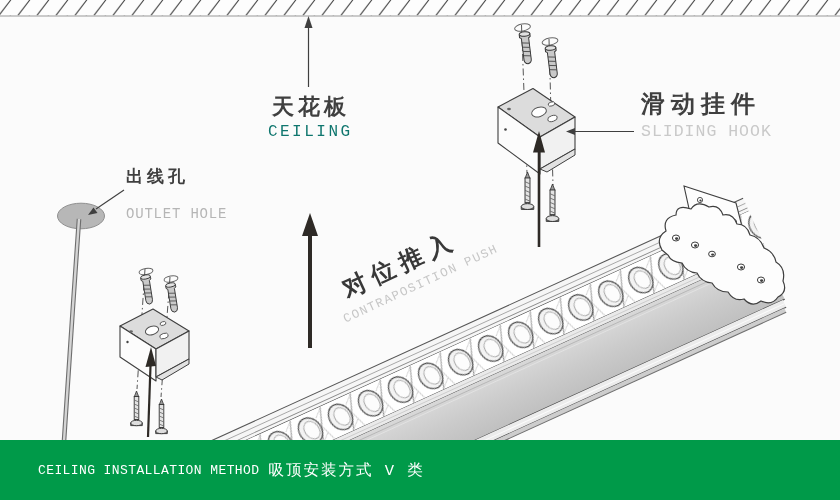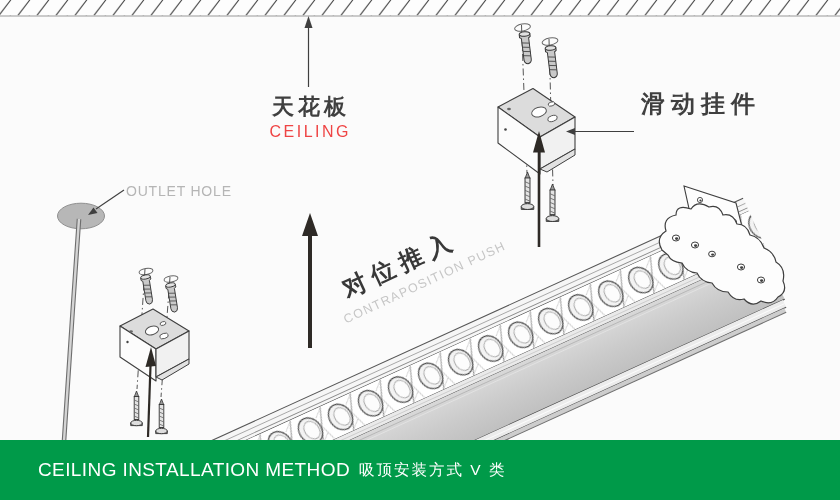--- a/index.html
+++ b/index.html
@@ -1,36 +1,36 @@
 <!DOCTYPE html>
 <html><head>
 <meta charset="utf-8">
 <style>
   html,body{margin:0;padding:0;background:#e8e8e8;}
   .stage{position:relative;width:840px;height:500px;background:#fbfbfb;overflow:hidden;
-         font-family:Liberation Sans, sans-serif;}
+         font-family:Liberation Mono, monospace;}
   .stage svg{position:absolute;left:0;top:0;z-index:1;}
   .label{position:absolute;z-index:2;}
   .label .zh{color:#3f3f3f;font-weight:600;}
-  .label .en{color:#ef4444;font-weight:400;}
+  .label .en{color:#0f766e;font-weight:400;}
   .ceiling-label{left:242px;top:92px;width:134px;text-align:center;}
   .ceiling-label .zh{font-size:22px;letter-spacing:4px;padding-left:4px;}
   .ceiling-label .en{font-size:16px;letter-spacing:2.5px;padding-left:2.5px;margin-top:1px;}
   .outlet-label{left:126px;top:165px;}
   .outlet-label .zh{font-size:17px;letter-spacing:4px;}
   .outlet-label .en{font-size:14px;letter-spacing:.8px;color:#b5b5b5;margin-top:18px;}
   .hook-label{left:641px;top:88px;}
   .hook-label .zh{font-size:24px;letter-spacing:6px;}
   .hook-label .en{font-size:16.5px;letter-spacing:1px;color:#c9c9c9;margin-top:2px;}
   .push-label{left:337px;top:276px;transform:rotate(-25deg);transform-origin:0 0;white-space:nowrap;}
   .push-label .zh{font-size:24px;letter-spacing:7px;color:#383838;}
   .push-label .en{font-size:12.5px;letter-spacing:1.4px;color:#c6c6c6;margin-left:-12px;margin-top:4px;}
   .footer{position:absolute;left:0;top:440px;width:840px;height:60px;background:#009a49;z-index:3;
           display:flex;align-items:center;box-sizing:border-box;padding-left:38px;color:#ffffff;}
-  .footer .en{font-size:19px;letter-spacing:.4px;}
+  .footer .en{font-size:13px;letter-spacing:.4px;}
   .footer .zh{font-size:15.5px;letter-spacing:2px;margin-left:9px;}
 </style>
 </head>
 <body>
 
 <div class="stage">
 
 <svg width="840" height="500" viewBox="0 0 840 500">
   <defs>
     <pattern id="hatch" width="19" height="15.5" patternUnits="userSpaceOnUse">
@@ -209,25 +209,27 @@
     <polygon points="566,131.5 575,128 575,135" fill="#3f3f3f"></polygon>
   </g>
 </svg>
 
 <div class="label ceiling-label">
   <div class="zh">天花板</div>
   <div class="en">CEILING</div>
 </div>
 
 <div class="label outlet-label">
+  <div class="zh">出线孔</div>
   <div class="en">OUTLET HOLE</div>
 </div>
 
 <div class="label hook-label">
   <div class="zh">滑动挂件</div>
+  <div class="en">SLIDING HOOK</div>
 </div>
 
 <div class="label push-label">
   <div class="zh">对位推入</div>
   <div class="en">CONTRAPOSITION PUSH</div>
 </div>
 
 <div class="footer">
   <span class="en">CEILING INSTALLATION METHOD</span>
   <span class="zh">吸顶安装方式 V 类</span>

